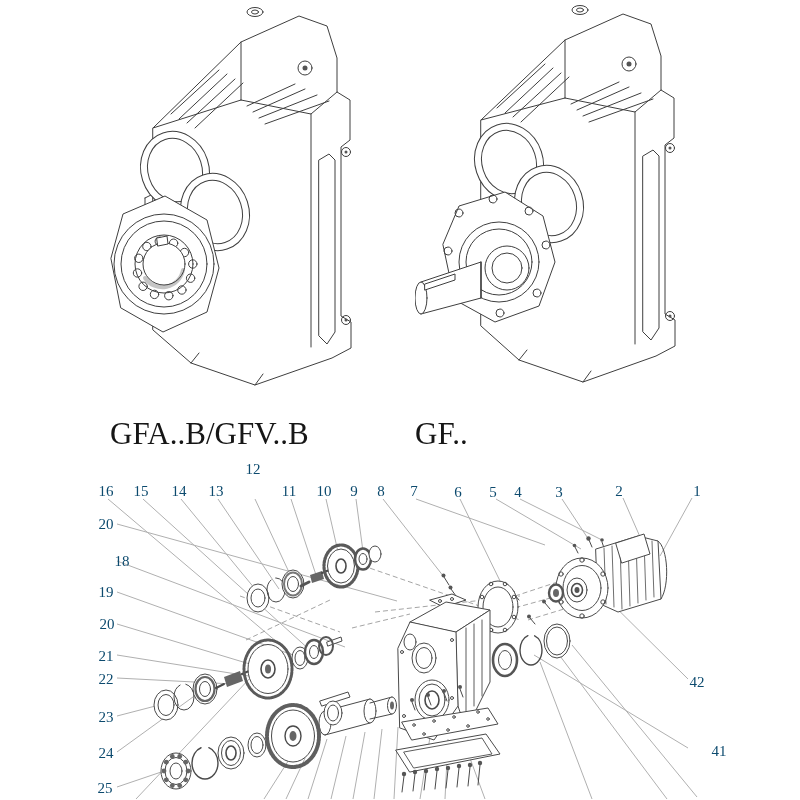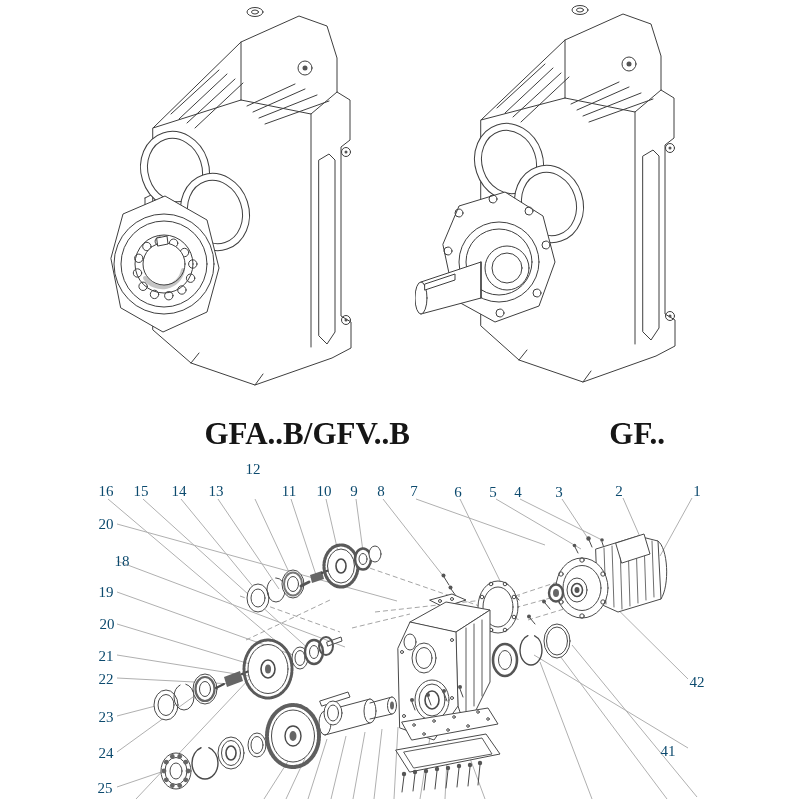--- a/index.html
+++ b/index.html
@@ -1,20 +1,20 @@
 <!DOCTYPE html>
 <html><head>
 <meta charset="utf-8">
 <style>
   html,body{margin:0;padding:0;background:#fff;}
   #screen{position:relative;width:800px;height:800px;background:#ffffff;overflow:hidden;
           font-family:"Liberation Serif",serif;}
   .drawing{position:absolute;}
-  .model-label{position:absolute;font-weight:700;font-size:31px;letter-spacing:0px;
-               color:#161616;text-align:right;white-space:nowrap;}
+  .model-label{position:absolute;font-weight:400;font-size:31px;letter-spacing:0px;
+               color:#161616;text-align:left;white-space:nowrap;}
   .co{position:absolute;transform:translate(-50%,-50%);font-size:15px;color:#0c4a6e;
       font-family:"Liberation Serif",serif;line-height:1;}
   svg{display:block;}
 </style>
 </head>
 <body>
 
 <div id="screen">
 
   <svg class="drawing" style="left:95px;top:2px" width="300" height="408" viewBox="0 0 300 408">
@@ -408,16 +408,16 @@
   <span class="co" style="left:106px;top:491px">16</span>
   <span class="co" style="left:106px;top:524px">20</span>
   <span class="co" style="left:122px;top:561px">18</span>
   <span class="co" style="left:106px;top:592px">19</span>
   <span class="co" style="left:107px;top:624px">20</span>
   <span class="co" style="left:106px;top:656px">21</span>
   <span class="co" style="left:106px;top:679px">22</span>
   <span class="co" style="left:106px;top:717px">23</span>
   <span class="co" style="left:106px;top:753px">24</span>
   <span class="co" style="left:105px;top:788px">25</span>
-  <span class="co" style="left:668px;top:751px">41</span>
+  <span class="co" style="left:719px;top:751px">41</span>
   <span class="co" style="left:697px;top:682px">42</span>
 
 </div>
 
 </body></html>

